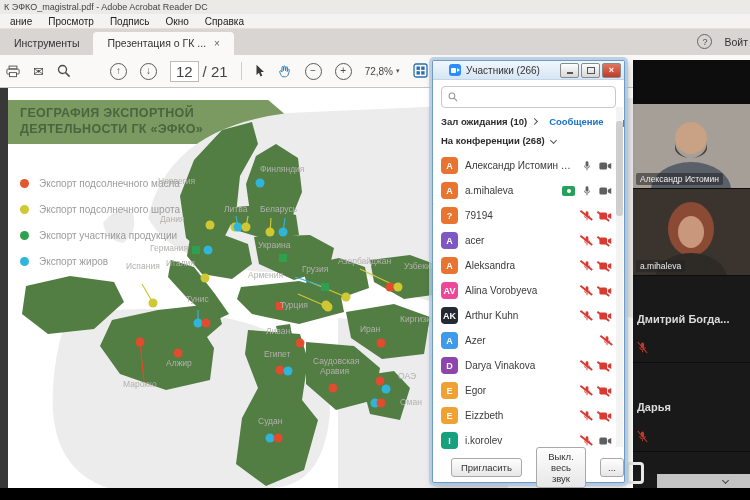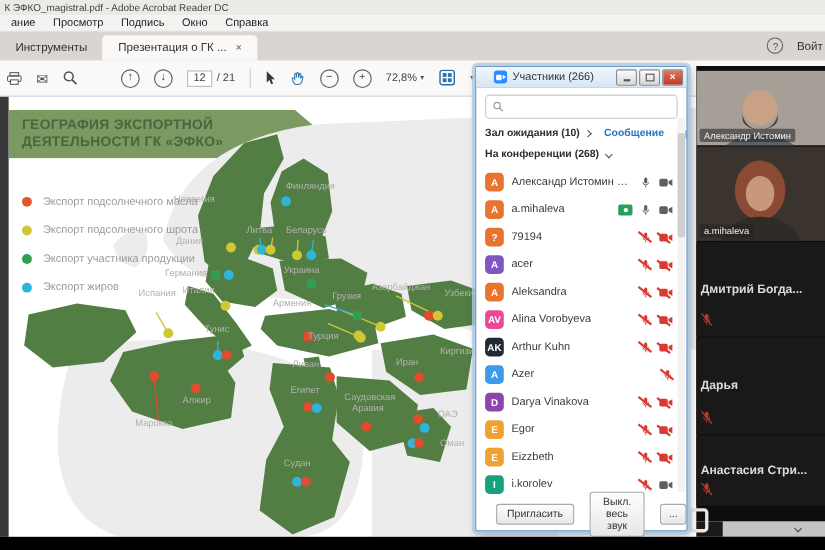--- a/index.html
+++ b/index.html
@@ -15,21 +15,21 @@
   .tab{font-size:10.5px;color:#333;padding:5px 14px 6px 14px;display:flex;gap:8px;align-items:center;}
   .tab.active{background:#faf9f8;border-radius:4px 4px 0 0;}
   .tabclose{color:#666;font-size:10px;}
   .tab-right{position:absolute;right:2px;top:5px;display:flex;align-items:center;gap:12px;}
   .helpbtn{width:13px;height:13px;border:1px solid #666;border-radius:50%;font-size:9px;color:#555;display:flex;align-items:center;justify-content:center;}
   .signin{font-size:10.5px;color:#333;}
   .toolbar{height:32px;background:#faf9f8;border-bottom:1px solid #c6c4c1;display:flex;align-items:center;gap:13px;padding-left:6px;}
   .ticon{display:inline-flex;align-items:center;justify-content:center;}
   .glyph{font-size:13px;color:#4a4a4a;line-height:1;}
   .circ{width:15px;height:15px;border:1px solid #5a5a5a;border-radius:50%;font-size:10px;color:#4a4a4a;display:inline-flex;align-items:center;justify-content:center;}
-  .pagebox{font-size:10px;color:#444;display:inline-flex;align-items:center;gap:4px;}
+  .pagebox{font-size:15px;color:#444;display:inline-flex;align-items:center;gap:4px;}
   .pagenum{border:1px solid #bdbbb8;background:#fff;padding:1px 5px;}
   .tsep{width:1px;height:18px;background:#cfcdca;}
   .zoombox{font-size:10px;color:#444;display:inline-flex;align-items:center;gap:3px;}
   .dd{font-size:7px;color:#555;}
   .mlgap{margin-left:26px;}
 
   
   .docarea{position:absolute;left:0;top:88px;right:0;bottom:0;background:#fff;}
   .leftstrip{position:absolute;left:0;top:0;width:8px;bottom:0;background:#383838;}
   .slide{position:absolute;left:8px;top:0;right:0;bottom:0;background:#fff;overflow:hidden;}
@@ -557,21 +557,21 @@
         <div class="pthumb"></div>
       </div>
     <div class="pfoot">
       <button>Пригласить</button>
       <button>Выкл. весь звук</button>
       <button class="more">...</button>
     </div>
   </div>
 
   <div class="videos" id="videos">
-      <div class="tile" style="height: 68px;"><svg width="117" height="84" viewBox="0 0 117 84">
+      <div class="tile" style="height: 84px; margin-top: 40px;"><svg width="117" height="84" viewBox="0 0 117 84">
           <rect width="117" height="84" fill="#a69f98"></rect>
           <circle cx="58" cy="34" r="16" fill="#c9a184"></circle>
           <path d="M42,38 a16,16 0 0 0 32,0 v6 a16,10 0 0 1 -32,0 z" fill="#4a423a"></path>
           <ellipse cx="58" cy="86" rx="40" ry="28" fill="#5a6068"></ellipse>
         </svg><span class="tlabel">Александр Истомин</span></div>
       <div class="tile" style="height: 86px;"><svg width="117" height="86" viewBox="0 0 117 86">
           <rect width="117" height="86" fill="#3b342e"></rect>
           <ellipse cx="58" cy="40" rx="23" ry="27" fill="#8a4a33"></ellipse>
           <ellipse cx="58" cy="43" rx="13" ry="16" fill="#c9977b"></ellipse>
           <ellipse cx="58" cy="90" rx="36" ry="26" fill="#2e2a26"></ellipse>

